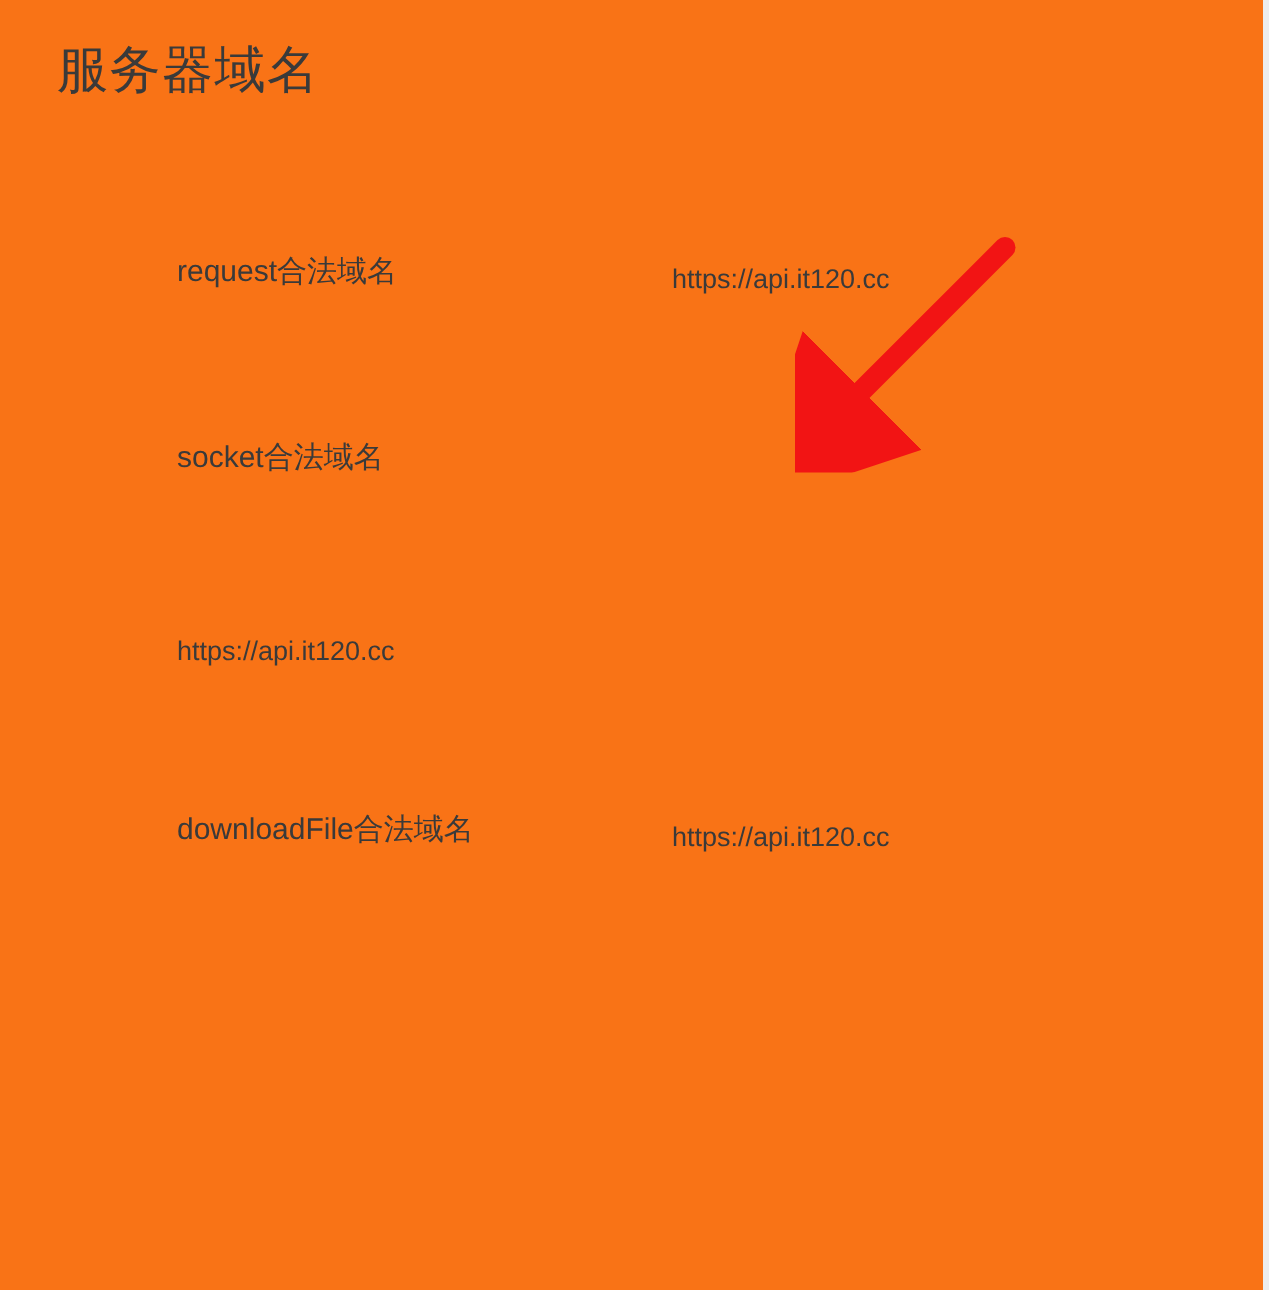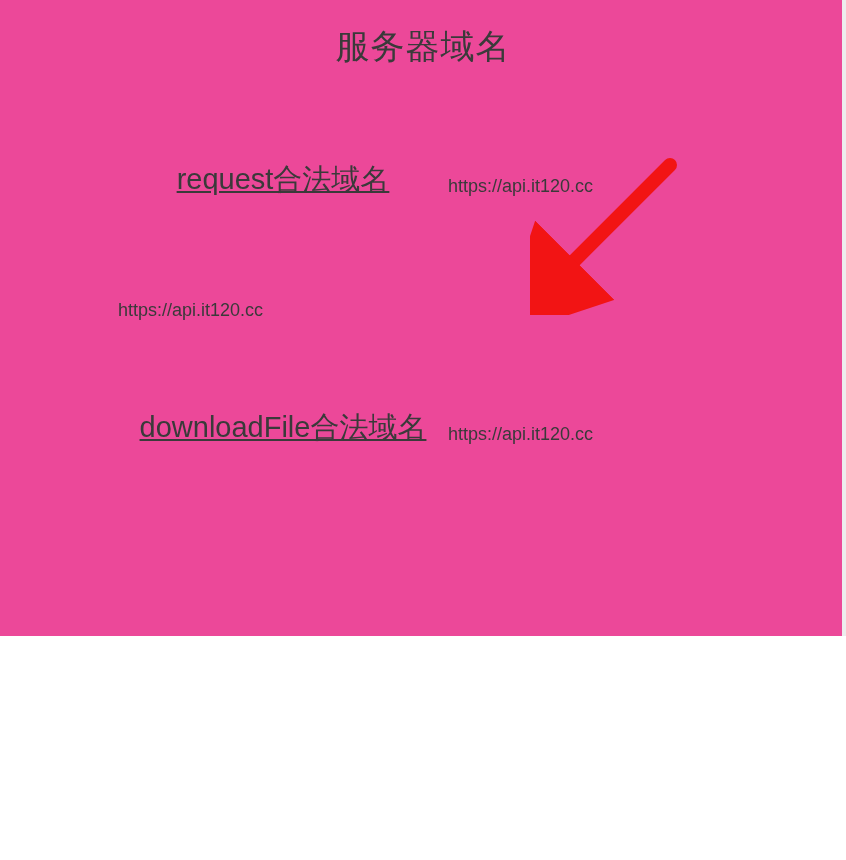--- a/index.html
+++ b/index.html
@@ -4,23 +4,22 @@
   <style>
     * { box-sizing: border-box; margin: 0; padding: 0; }
     html, body {
       width: 846px; height: 860px;
       background: #ffffff;
       font-family: -apple-system, "PingFang SC", "Microsoft YaHei", Arial, sans-serif;
       color: #2c2c2c;
     }
     .page {
       position: relative;
-      width: 846px; height: 636px;
-      background: #ec4899;
-      text-align: center;
+      width: 846px; height: 860px;
+      background: #f97316;
     }
     
     .right-edge {
       position: absolute;
       top: 0; right: 0;
       width: 4px; height: 100%;
       background: #ededed;
     }
     .title {
       padding: 24px 38px 0 38px;
@@ -45,23 +44,22 @@
     .rows {
       padding-left: 80px;
     }
     .row {
       display: flex;
       align-items: center;
       height: 124px;
     }
     .row-label {
       width: 330px;
-      font-size: 29px;
+      font-size: 20px;
       color: #3a3a3a;
-      text-decoration: underline;
     }
     .row-value {
       font-size: 18px;
       color: #3a3a3a;
       margin-top: 12px;
     }
     .arrow-wrap {
       position: absolute;
       left: 530px; top: 155px;
       width: 160px; height: 160px;
@@ -78,20 +76,24 @@
 
   <div class="panel">
 
     <div class="rows">
 
       <div class="row">
         <div class="row-label">request合法域名</div>
         <div class="row-value">https://api.it120.cc</div>
       </div>
 
+      <div class="row">
+        <div class="row-label">socket合法域名</div>
+        <div class="row-value"></div>
+      </div>
 
       <div class="row">
         <div class="row-value">https://api.it120.cc</div>
       </div>
 
       <div class="row">
         <div class="row-label">downloadFile合法域名</div>
         <div class="row-value">https://api.it120.cc</div>
       </div>
 

